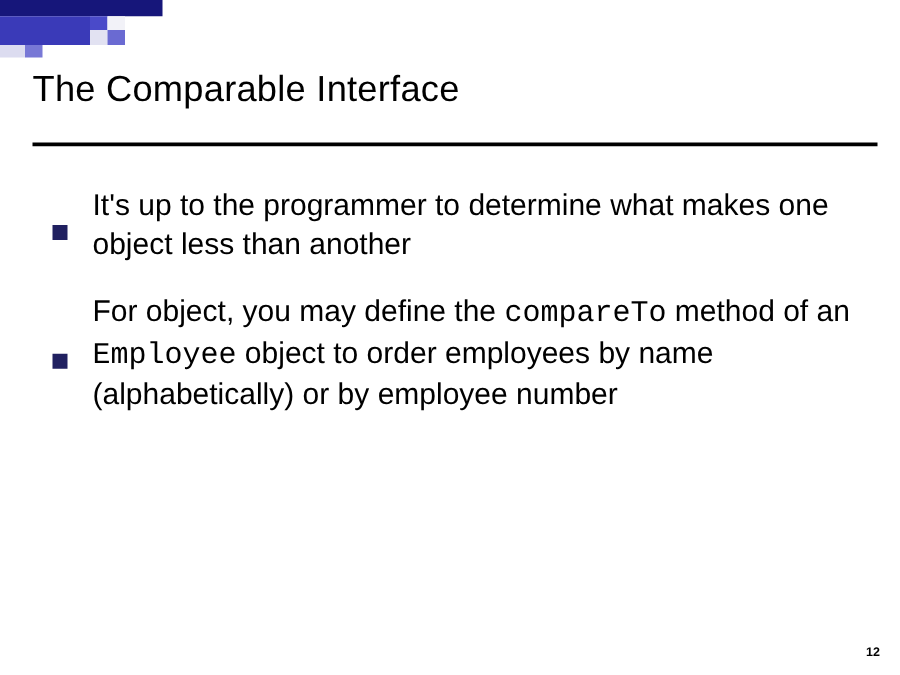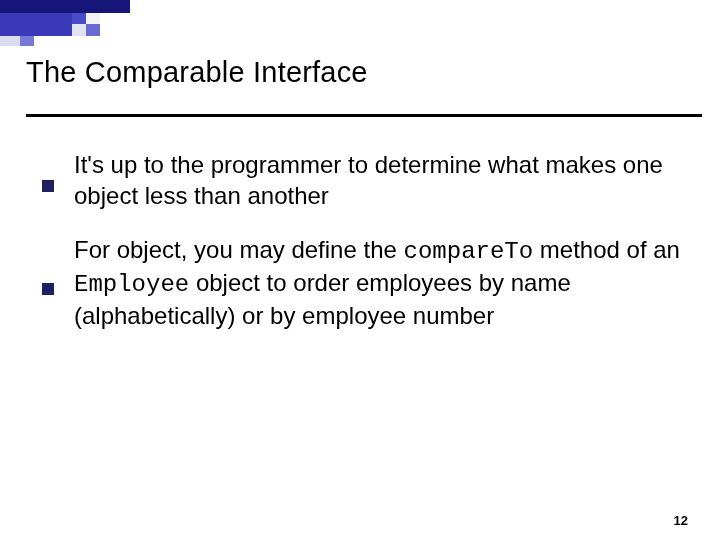--- a/index.html
+++ b/index.html
@@ -109,23 +109,23 @@
     font-size: 24px;
     line-height: 1.28;
     color: #000;
   }
   .code {
     font-family: "Courier New", Courier, monospace;
     font-size: 24px;
   }
   .pagenum {
     position: absolute;
-    right: 32px;
+    right: 16px;
     bottom: 12px;
-    font-size: 13px;
+    font-size: 10px;
     font-weight: bold;
     color: #000;
   }
 </style>
 </head>
 <body>
 
 <div class="deco">
   <div class="deco-top"></div>
   <div class="deco-main"></div>

